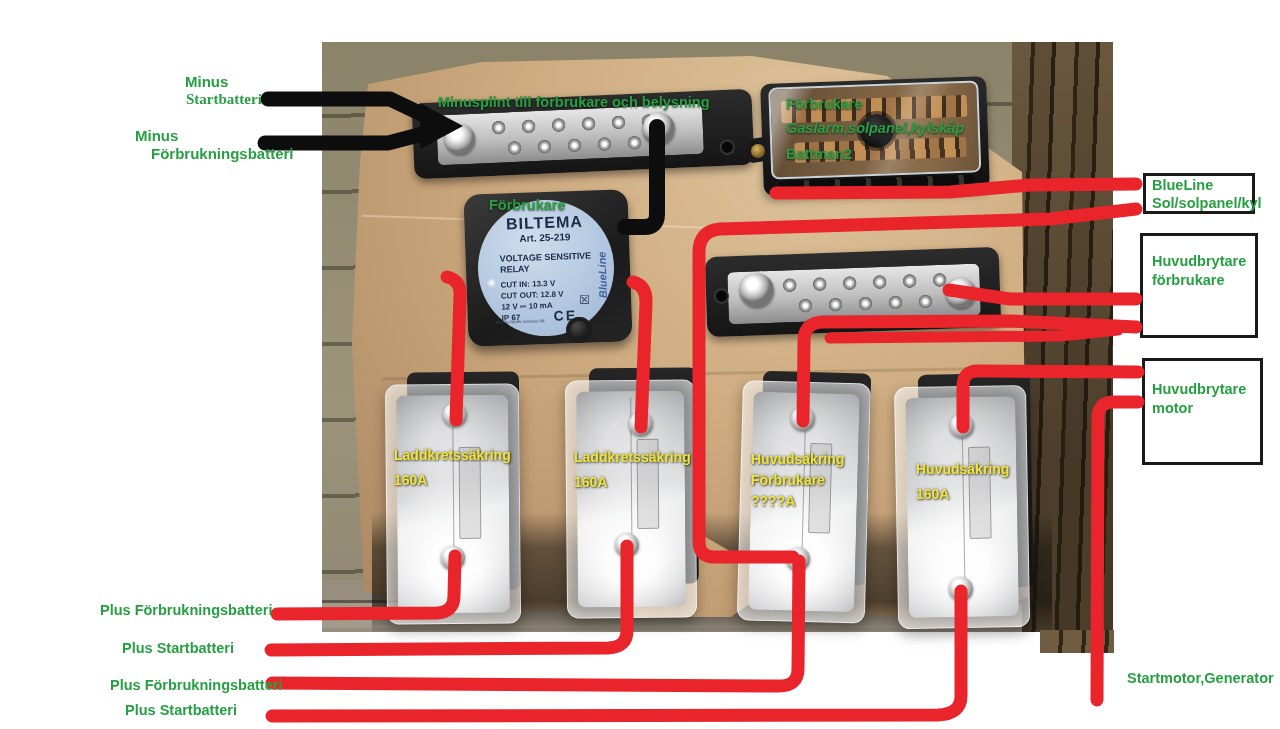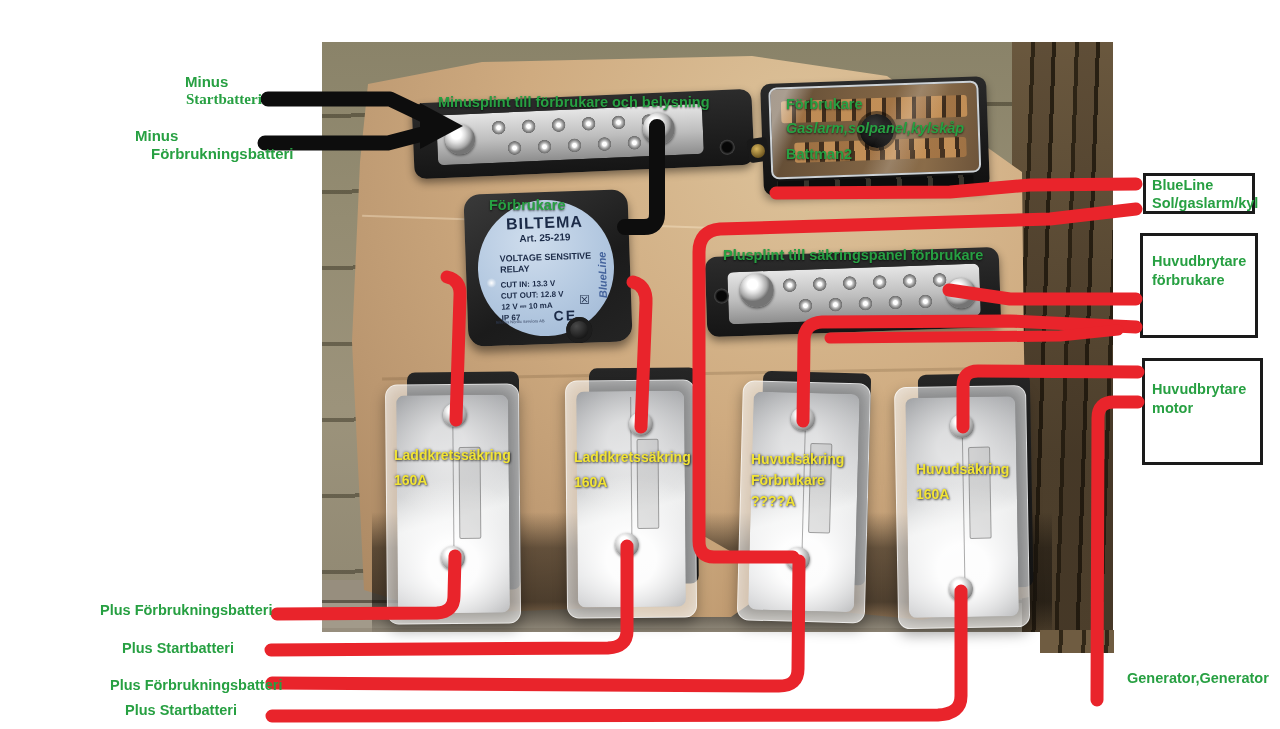--- a/index.html
+++ b/index.html
@@ -236,39 +236,38 @@
   </svg>
 
   <span class="lblg" style="left:185px;top:73px;">Minus</span>
   <span class="lblg" style="left:186px;top:91px;font-family:Liberation Serif, serif;">Startbatteri</span>
   <span class="lblg" style="left:135px;top:127px;">Minus</span>
   <span class="lblg" style="left:151px;top:145px;text-align:center;">Förbrukningsbatteri</span>
   <span class="lblg sm" style="left:100px;top:602px;">Plus Förbrukningsbatteri</span>
   <span class="lblg sm" style="left:122px;top:640px;">Plus Startbatteri</span>
   <span class="lblg sm" style="left:110px;top:677px;">Plus Förbrukningsbatteri</span>
   <span class="lblg sm" style="left:125px;top:702px;">Plus Startbatteri</span>
-  <span class="lblg sm" style="left:1127px;top:670px;">Generator,Generator</span>
+  <span class="lblg sm" style="left:1127px;top:670px;">Startmotor,Generator</span>
 
   <span class="lblg sm onphoto" style="left:438px;top:94px;">Minusplint till förbrukare och belysning</span>
   <span class="lblg sm onphoto" style="left:786px;top:96px;">Förbrukare</span>
   <span class="lblg sm onphoto" style="left:786px;top:120px;font-style:italic;">Gaslarm,solpanel,kylskåp</span>
   <span class="lblg sm onphoto" style="left:786px;top:146px;">Battman2</span>
   <span class="lblg sm onphoto shadowtxt" style="left:489px;top:197px;">Förbrukare</span>
-  <span class="lblg sm onphoto" style="left:723px;top:247px;">Plusplint till säkringspanel förbrukare</span>
 
   <span class="lbly" style="left:394px;top:447px;">Laddkretssäkring</span>
   <span class="lbly" style="left:394px;top:472px;">160A</span>
   <span class="lbly" style="left:574px;top:449px;">Laddkretssäkring</span>
   <span class="lbly" style="left:574px;top:474px;">160A</span>
   <span class="lbly" style="left:751px;top:451px;">Huvudsäkring</span>
   <span class="lbly" style="left:751px;top:472px;">Förbrukare</span>
   <span class="lbly" style="left:751px;top:493px;">????A</span>
   <span class="lbly" style="left:916px;top:461px;">Huvudsäkring</span>
   <span class="lbly" style="left:916px;top:486px;">160A</span>
 
   <span class="lblg sm" style="left:1152px;top:177px;">BlueLine</span>
-  <span class="lblg sm" style="left:1152px;top:195px;">Sol/gaslarm/kyl</span>
+  <span class="lblg sm" style="left:1152px;top:195px;">Sol/solpanel/kyl</span>
   <span class="lblg sm" style="left:1152px;top:253px;">Huvudbrytare</span>
   <span class="lblg sm" style="left:1152px;top:272px;">förbrukare</span>
   <span class="lblg sm" style="left:1152px;top:381px;">Huvudbrytare</span>
   <span class="lblg sm" style="left:1152px;top:400px;text-align:right;">motor</span>
 
 </div>
 
 </body></html>

